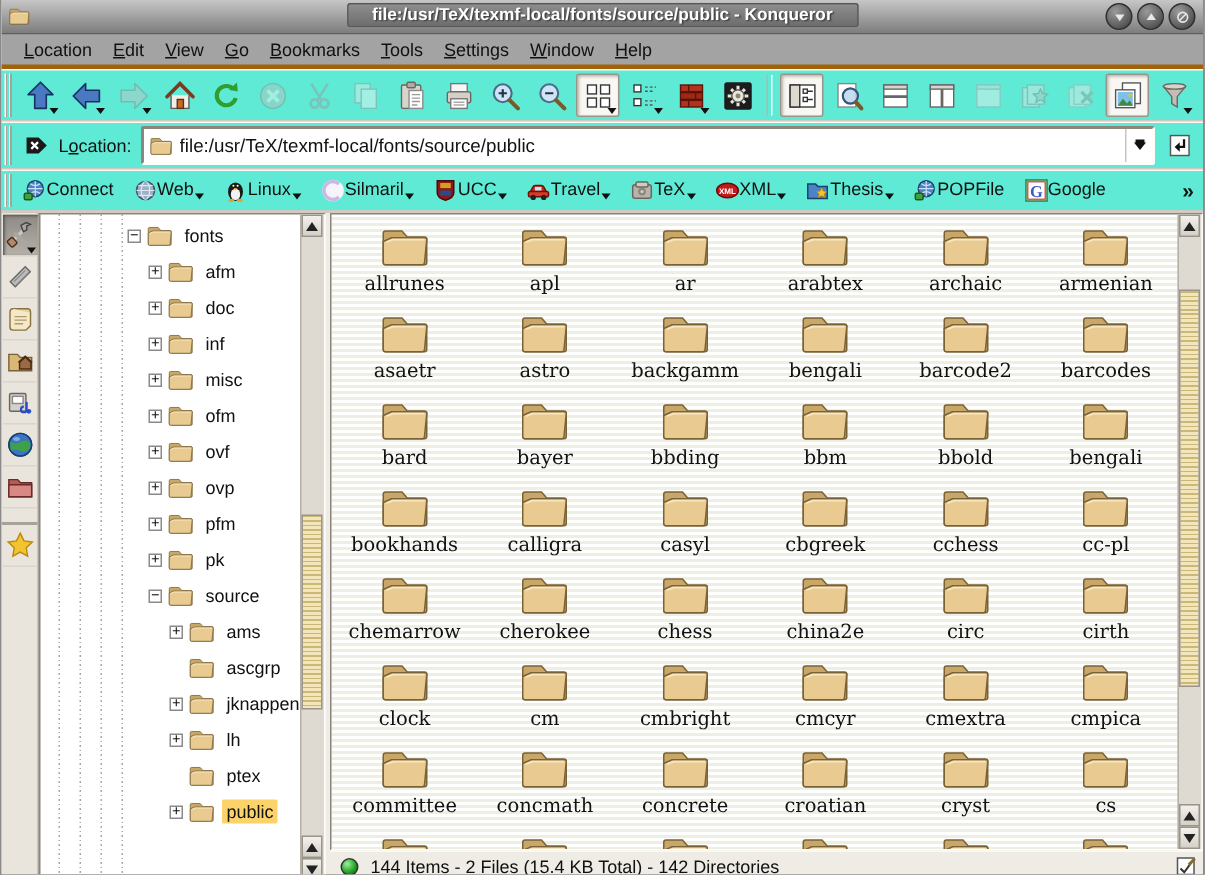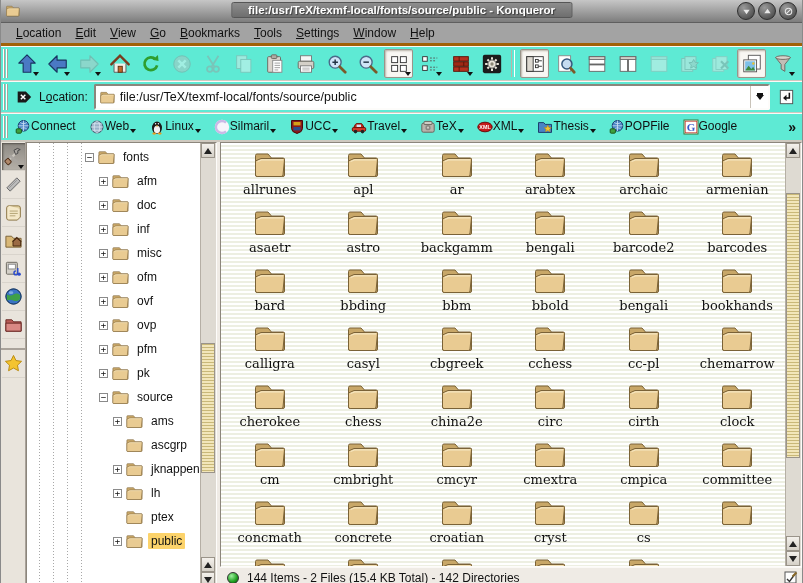--- a/index.html
+++ b/index.html
@@ -883,20 +883,30 @@
               <span class="file-label">bard</span>
             </div>
             <div class="file-cell">
               <span style="display: flex; width: 36px; height: 32px;">
                 <svg viewBox="0 0 36 32">
                   <path d="M5 5 h11 l3.5 4 H31 a1.5 1.5 0 0 1 1.5 1.5 V26 a1.5 1.5 0 0 1 -1.5 1.5 H5 A1.5 1.5 0 0 1 3.5 26 V6.5 A1.5 1.5 0 0 1 5 5 z" fill="#c8a768" stroke="#7a6237"></path>
                   <path d="M3.5 12 L9 9.5 h22.5 a1 1 0 0 1 1 1.2 L31 26 a1.7 1.7 0 0 1 -1.7 1.5 H5.2 A1.7 1.7 0 0 1 3.5 26 z" fill="#e9cb92" stroke="#7a6237"></path>
                   <path d="M5.5 12.5 L10 10.8 h21" fill="none" stroke="#f6e7c2" stroke-width="1.2"></path>
                 </svg>
               </span>
+              <span class="file-label">bayer</span>
+            </div>
+            <div class="file-cell">
+              <span style="display: flex; width: 36px; height: 32px;">
+                <svg viewBox="0 0 36 32">
+                  <path d="M5 5 h11 l3.5 4 H31 a1.5 1.5 0 0 1 1.5 1.5 V26 a1.5 1.5 0 0 1 -1.5 1.5 H5 A1.5 1.5 0 0 1 3.5 26 V6.5 A1.5 1.5 0 0 1 5 5 z" fill="#c8a768" stroke="#7a6237"></path>
+                  <path d="M3.5 12 L9 9.5 h22.5 a1 1 0 0 1 1 1.2 L31 26 a1.7 1.7 0 0 1 -1.7 1.5 H5.2 A1.7 1.7 0 0 1 3.5 26 z" fill="#e9cb92" stroke="#7a6237"></path>
+                  <path d="M5.5 12.5 L10 10.8 h21" fill="none" stroke="#f6e7c2" stroke-width="1.2"></path>
+                </svg>
+              </span>
               <span class="file-label">bbding</span>
             </div>
             <div class="file-cell">
               <span style="display: flex; width: 36px; height: 32px;">
                 <svg viewBox="0 0 36 32">
                   <path d="M5 5 h11 l3.5 4 H31 a1.5 1.5 0 0 1 1.5 1.5 V26 a1.5 1.5 0 0 1 -1.5 1.5 H5 A1.5 1.5 0 0 1 3.5 26 V6.5 A1.5 1.5 0 0 1 5 5 z" fill="#c8a768" stroke="#7a6237"></path>
                   <path d="M3.5 12 L9 9.5 h22.5 a1 1 0 0 1 1 1.2 L31 26 a1.7 1.7 0 0 1 -1.7 1.5 H5.2 A1.7 1.7 0 0 1 3.5 26 z" fill="#e9cb92" stroke="#7a6237"></path>
                   <path d="M5.5 12.5 L10 10.8 h21" fill="none" stroke="#f6e7c2" stroke-width="1.2"></path>
                 </svg>
               </span>

